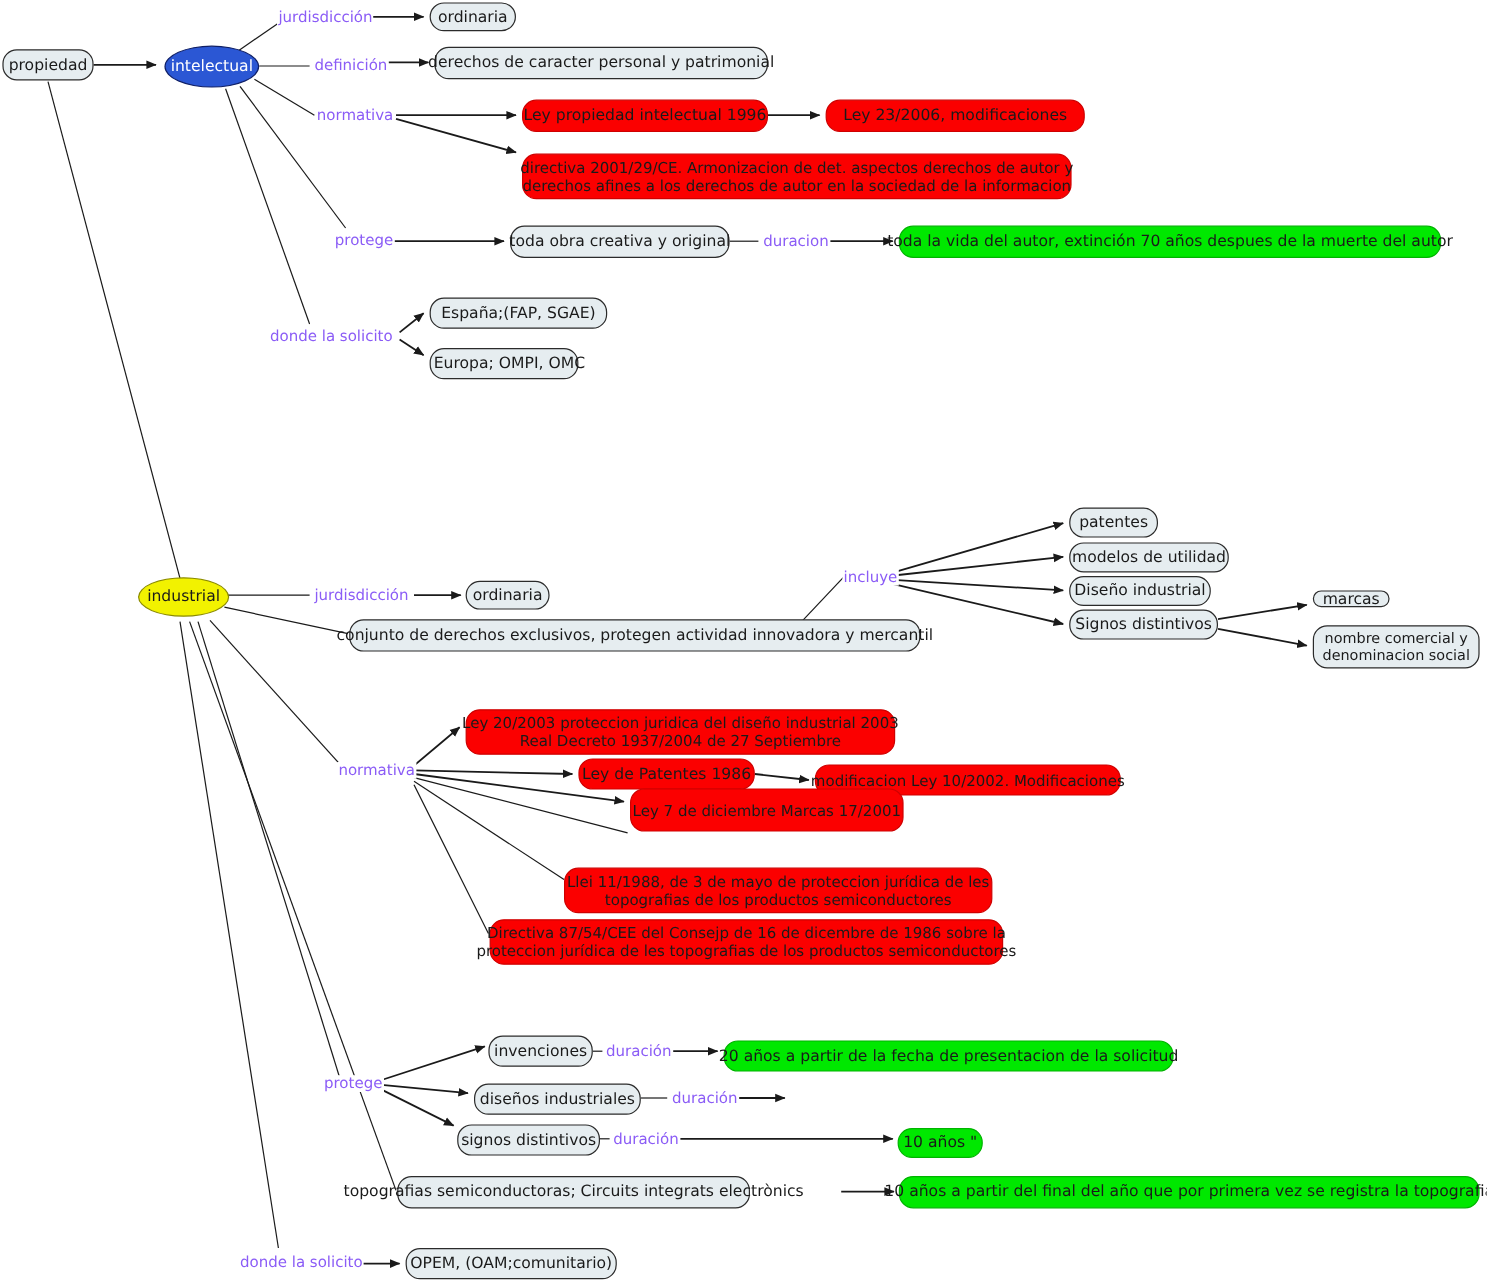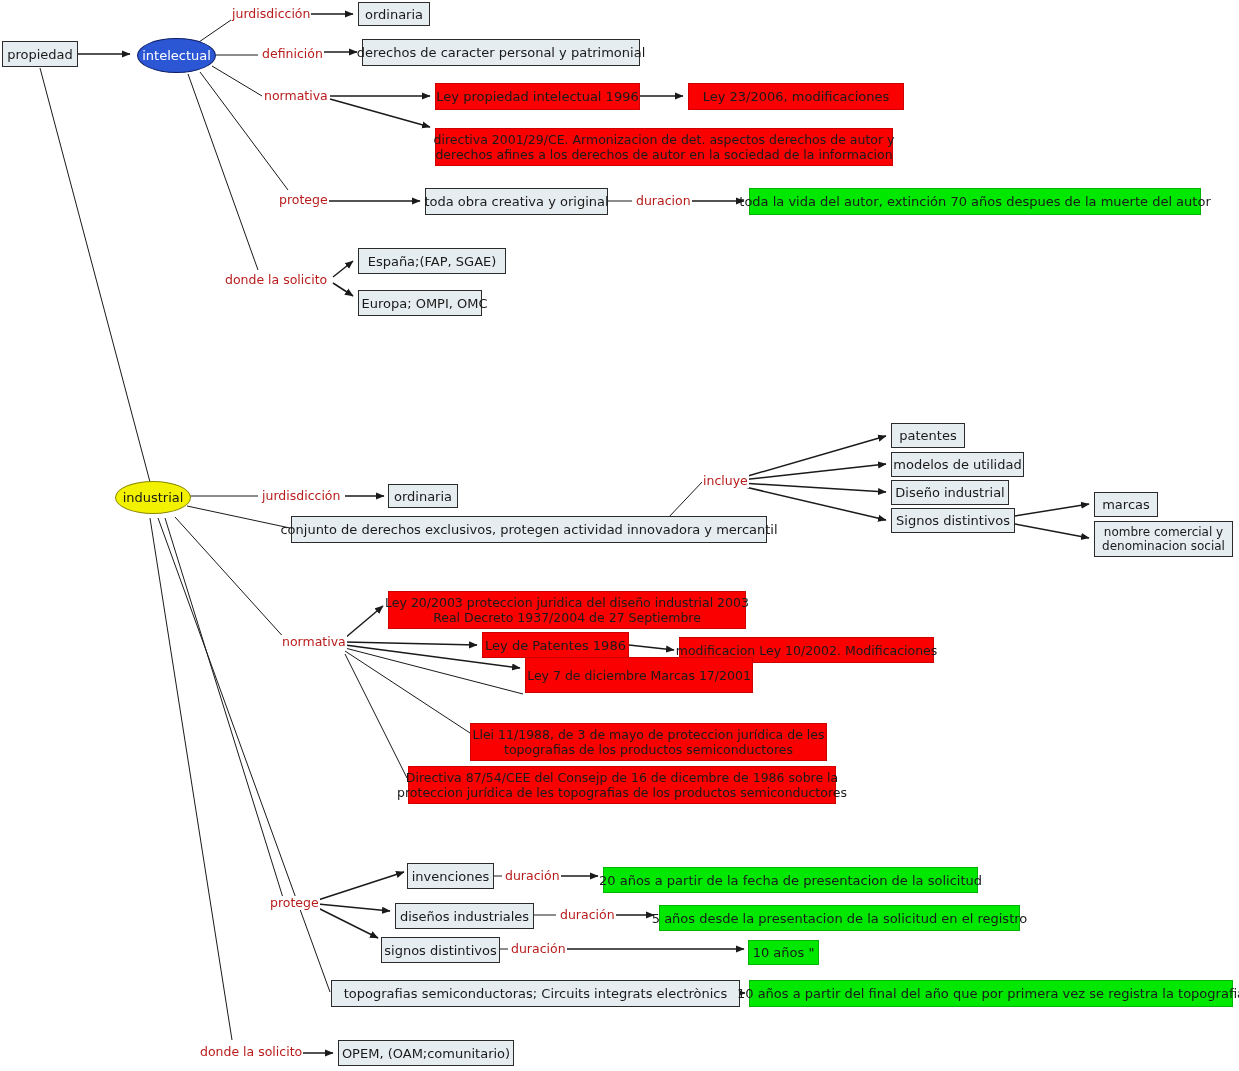--- a/index.html
+++ b/index.html
@@ -3,21 +3,21 @@
 <meta charset="utf-8">
 <style>
   html,body{margin:0;padding:0;background:#ffffff;}
   body{font-family:"DejaVu Sans","Liberation Sans",sans-serif;}
   #canvas{position:relative;width:1239px;height:1071px;background:#ffffff;overflow:hidden;}
   #wires{position:absolute;left:0;top:0;width:1239px;height:1071px;pointer-events:none;}
   .node{
     position:absolute;
     box-sizing:border-box;
     border:1px solid #2b2b2b;
-    border-radius:0;
+    border-radius:12px;
     background:#e6edf0;
     color:#1a1a1a;
     font-size:13px;
     line-height:15px;
     text-align:center;
     display:flex;
     align-items:center;
     justify-content:center;
     padding:2px 7px;
     white-space:pre;
@@ -32,21 +32,21 @@
     border-radius:50%;
     display:flex;align-items:center;justify-content:center;
     font-size:13px;
     z-index:4;
   }
   .ellipse.blue{background:#2b57d4;color:#ffffff;border-color:#0f1f66;}
   .ellipse.yellow{background:#f2f200;color:#1a1a1a;border-color:#8a8a00;}
   .link-label{
     position:absolute;
     font-size:12.5px;
-    color:#b91c1c;
+    color:#8b5cf6;
     background:#ffffff;
     white-space:nowrap;
     z-index:5;
     padding:0 1px;
     line-height:14px;
   }
 </style>
 </head>
 <body>
 
@@ -166,21 +166,21 @@
   <div class="node" style="left:388px;top:484px;width:70px;height:24px;">ordinaria</div>
 
   <div class="node" style="left:291px;top:516px;width:476px;height:27px;">conjunto de derechos exclusivos, protegen actividad innovadora y mercantil</div>
 
   <div class="link-label" style="left:702px;top:474px;">incluye</div>
   <div class="node" style="left:891px;top:423px;width:74px;height:25px;">patentes</div>
   <div class="node" style="left:891px;top:452px;width:133px;height:25px;">modelos de utilidad</div>
   <div class="node" style="left:891px;top:480px;width:118px;height:25px;">Diseño industrial</div>
   <div class="node" style="left:891px;top:508px;width:124px;height:25px;">Signos distintivos</div>
 
-  <div class="node" style="left:1094px;top:492px;width:64px;height:25px;">marcas</div>
+  <div class="node" style="left:1094px;top:492px;width:64px;height:14px;">marcas</div>
   <div class="node" style="left:1094px;top:521px;width:139px;height:36px;font-size:12px;line-height:14px;">nombre comercial y
 denominacion social</div>
 
   <div class="link-label" style="left:281px;top:635px;">normativa</div>
 
   <div class="node red" style="left:388px;top:591px;width:358px;height:38px;font-size:12.5px;">Ley 20/2003 proteccion juridica del diseño industrial 2003
 Real Decreto 1937/2004 de 27 Septiembre</div>
   <div class="node red" style="left:482px;top:632px;width:147px;height:26px;">Ley de Patentes 1986</div>
   <div class="node red" style="left:679px;top:637px;width:255px;height:26px;font-size:12.5px;">modificacion Ley 10/2002. Modificaciones</div>
   <div class="node red" style="left:525px;top:657px;width:228px;height:36px;font-size:12.5px;">Ley 7 de diciembre Marcas 17/2001</div>
@@ -190,25 +190,24 @@
 proteccion jurídica de les topografias de los productos semiconductores</div>
 
   <div class="link-label" style="left:269px;top:896px;">protege</div>
 
   <div class="node" style="left:407px;top:863px;width:87px;height:26px;">invenciones</div>
   <div class="link-label" style="left:504px;top:869px;">duración</div>
   <div class="node green" style="left:603px;top:867px;width:375px;height:26px;">20 años a partir de la fecha de presentacion de la solicitud</div>
 
   <div class="node" style="left:395px;top:903px;width:139px;height:26px;">diseños industriales</div>
   <div class="link-label" style="left:559px;top:908px;">duración</div>
-  <div class="node green" style="left:659px;top:905px;width:361px;height:26px;">5 años desde la presentacion de la solicitud en el registro</div>
 
   <div class="node" style="left:381px;top:937px;width:119px;height:26px;">signos distintivos</div>
   <div class="link-label" style="left:510px;top:942px;">duración</div>
   <div class="node green" style="left:748px;top:940px;width:71px;height:25px;">10 años "</div>
 
-  <div class="node" style="left:331px;top:980px;width:409px;height:27px;">topografias semiconductoras; Circuits integrats electrònics</div>
+  <div class="node" style="left:331px;top:980px;width:294px;height:27px;">topografias semiconductoras; Circuits integrats electrònics</div>
   <div class="node green" style="left:749px;top:980px;width:484px;height:27px;">10 años a partir del final del año que por primera vez se registra la topografia</div>
 
   <div class="link-label" style="left:199px;top:1045px;">donde la solicito</div>
   <div class="node" style="left:338px;top:1040px;width:176px;height:26px;">OPEM, (OAM;comunitario)</div>
 
 </div>
 
 </body></html>

